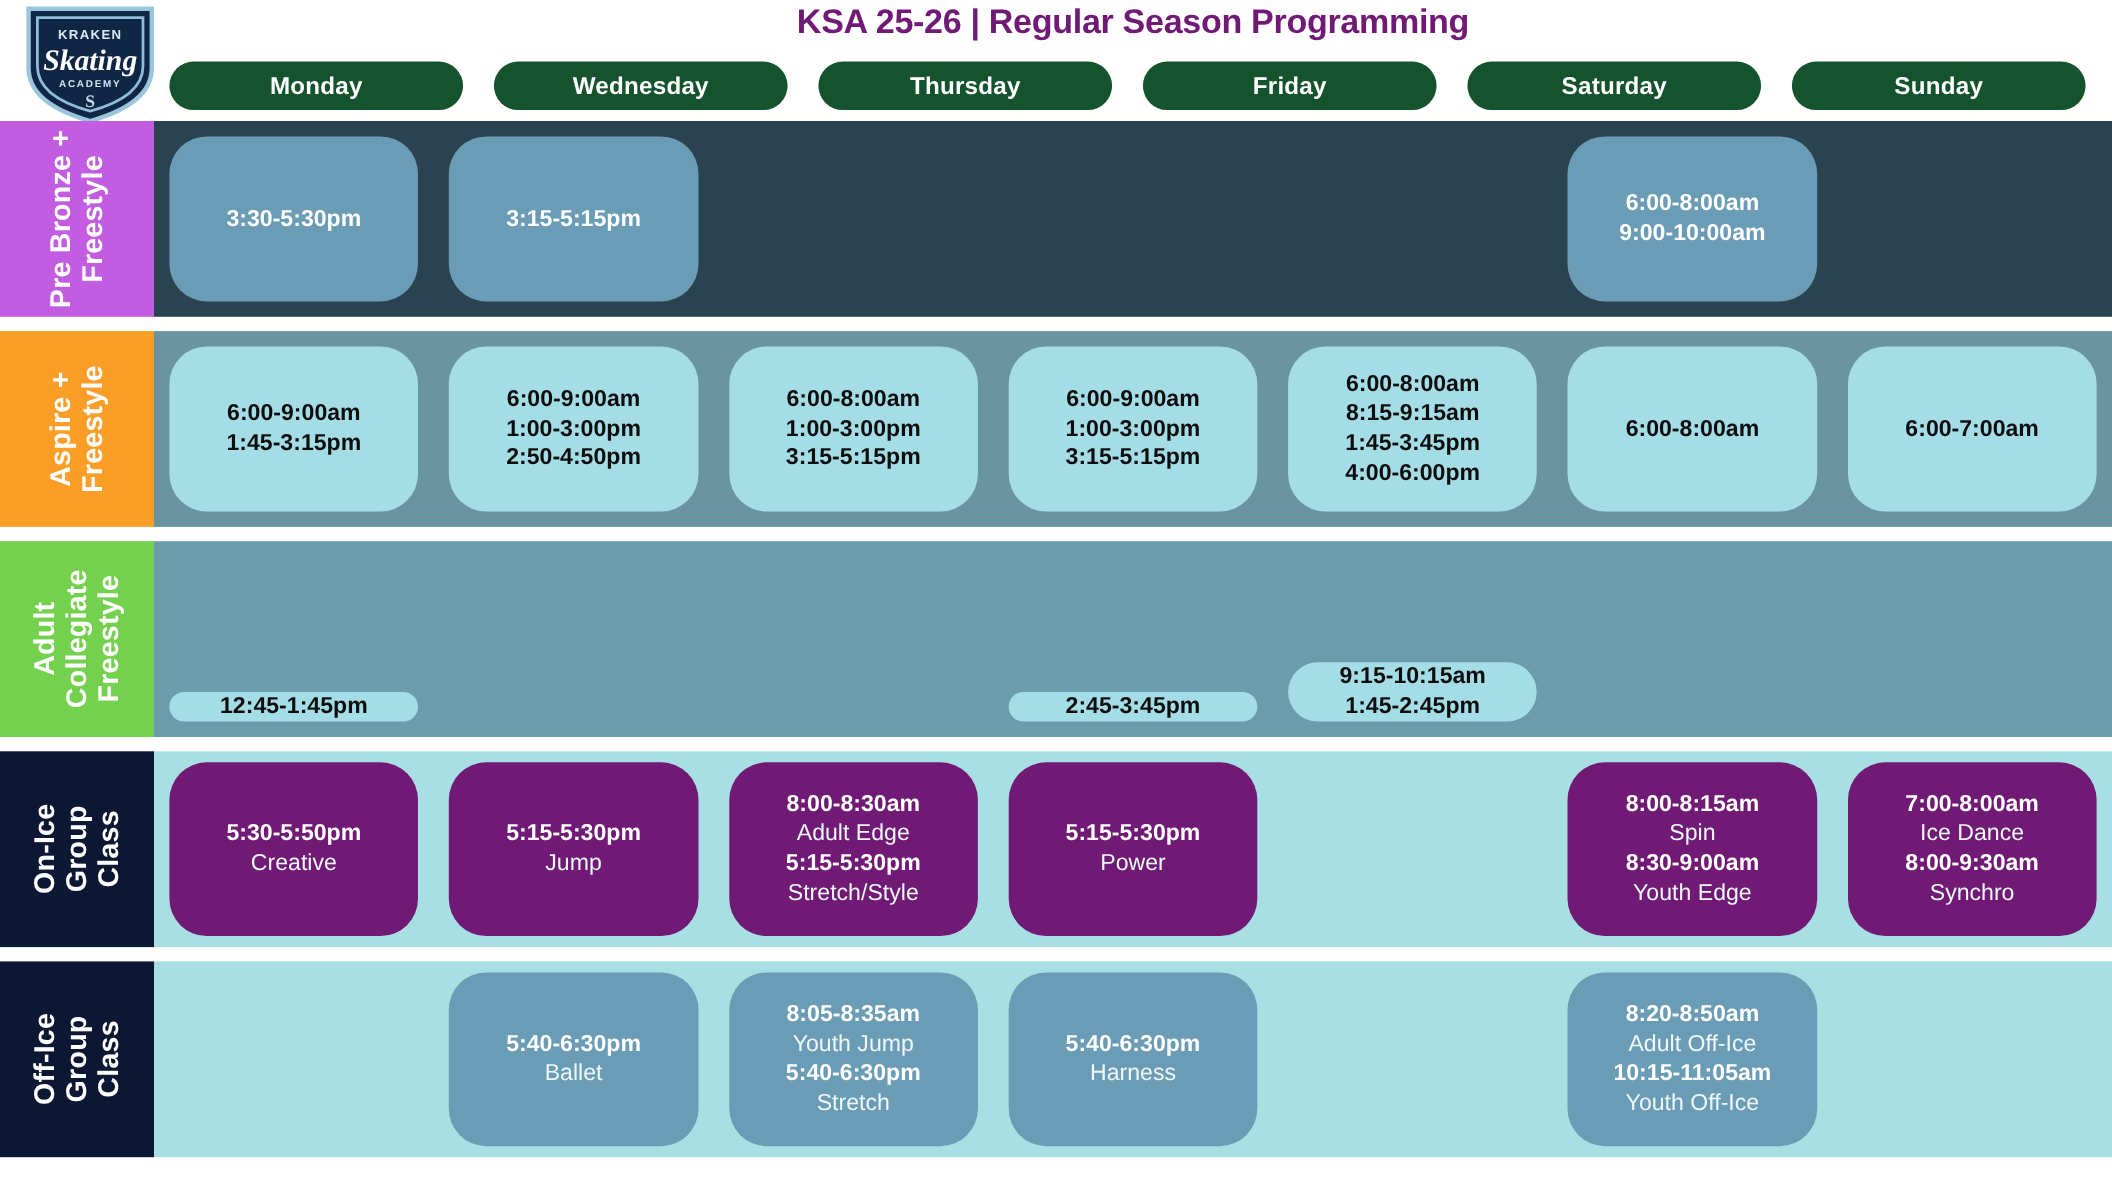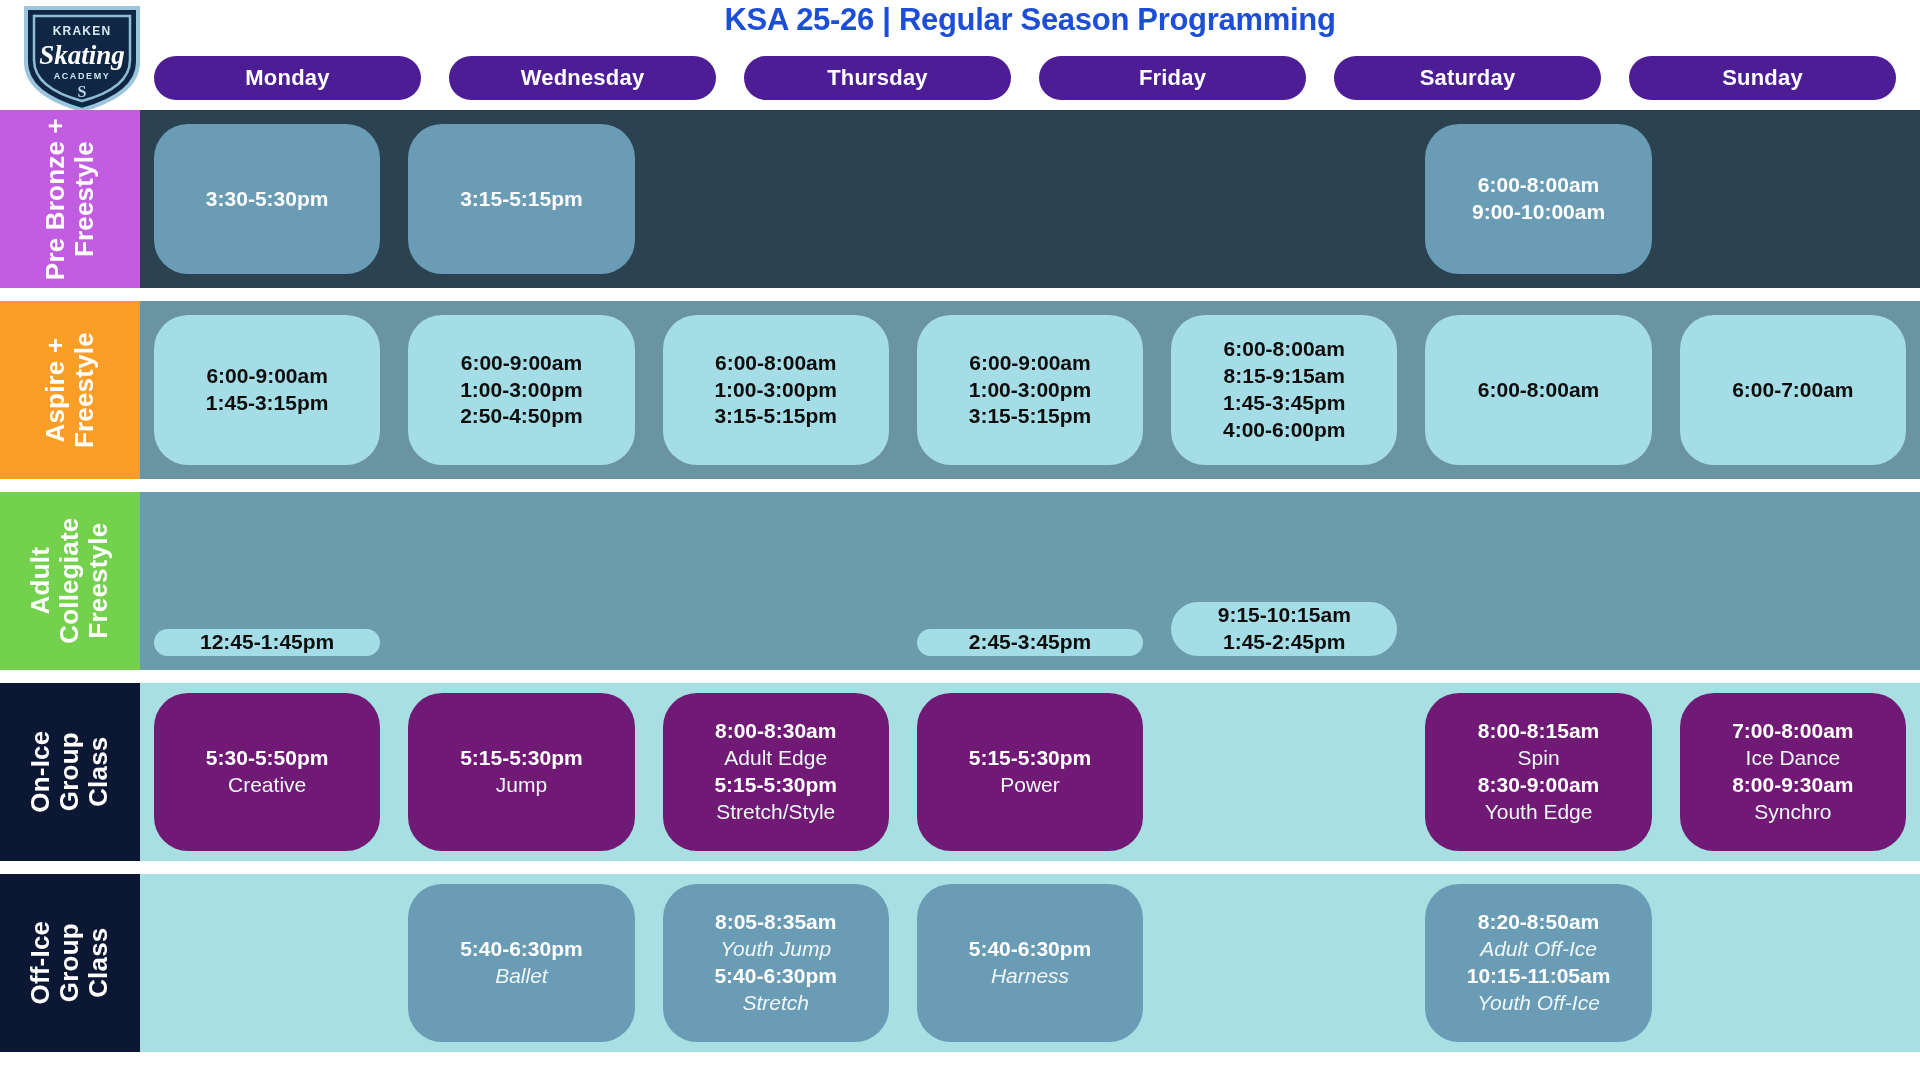--- a/index.html
+++ b/index.html
@@ -35,40 +35,40 @@
   }
 
   .page-title {
     position: absolute;
     left: 140px;
     right: 0;
     top: 2px;
     text-align: center;
     font-size: 31px;
     font-weight: bold;
-    color: #1d4ed8;
+    color: #701a75;
     letter-spacing: -0.3px;
     white-space: nowrap;
   }
 
   .day-strip {
     position: absolute;
     left: 140px;
     top: 56px;
     width: 1770px;
     display: flex;
     gap: 0px;
   }
 
   .day-pill {
     flex: 1 1 0;
     margin: 0 14px;
     height: 44px;
     border-radius: 24px;
-    background: #4c1d95;
+    background: #14532d;
     color: #ffffff;
     font-size: 22px;
     font-weight: bold;
     display: flex;
     align-items: center;
     justify-content: center;
     letter-spacing: 0.2px;
   }
 
   
@@ -159,21 +159,21 @@
   .r4 .line.time { font-weight: bold; }
   .r4 .line.name { font-weight: normal; color: #eef7fa; }
 
   
   .r5 { height: 178px; }
   .r5 .row-label { background: #0c1733; }
   .r5 .row-body { background: #a8dfe2; }
   .r5 .cell.filled { background: #6a9cb5; }
   .r5 .line { color: #ffffff; font-size: 21px; }
   .r5 .line.time { font-weight: bold; }
-  .r5 .line.name { font-weight: normal; color: #eef7fa; font-style: italic; }
+  .r5 .line.name { font-weight: normal; color: #eef7fa; }
 
   .r4 .cell, .r5 .cell { margin: 10px 14px; }
 
   
   .logo-shield { display:block; }
 </style>
 </head>
 <body>
 
 <div id="page">

